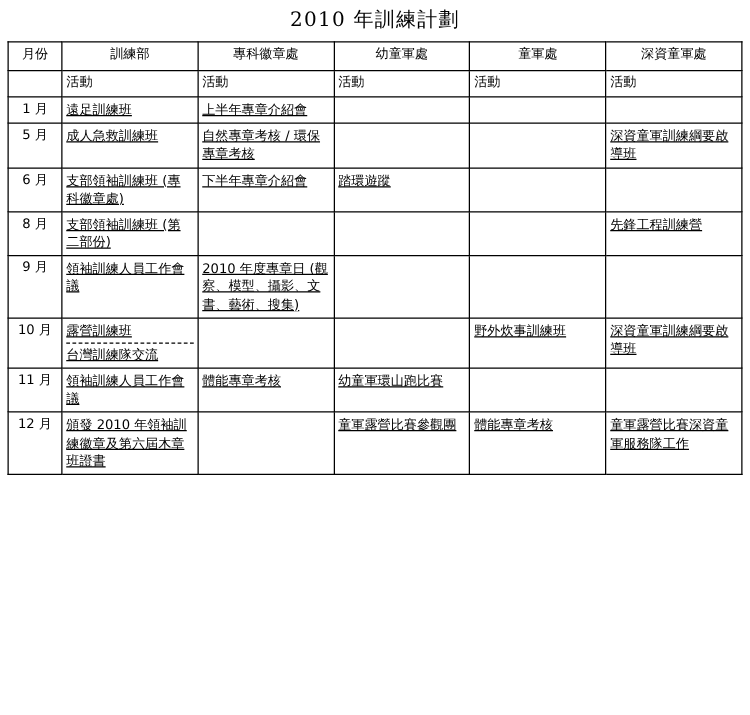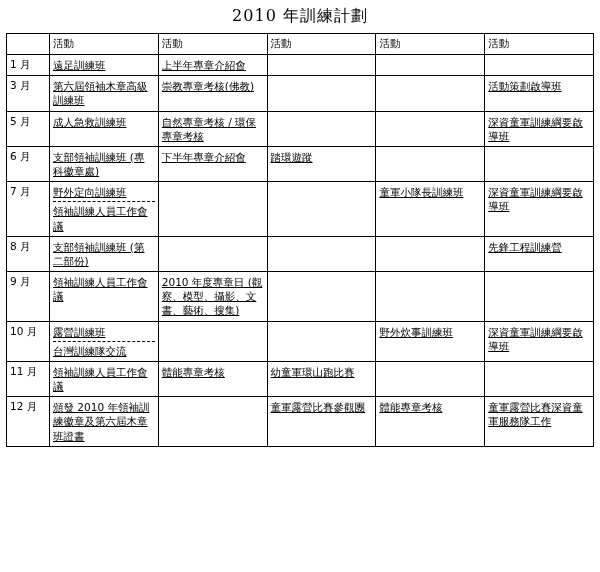--- a/index.html
+++ b/index.html
@@ -37,20 +37,21 @@
   }
   table.plan td {
     border: 1px solid #000000;
     font-size: 10.5px;
     line-height: 1.35;
     padding: 2px 3px;
     vertical-align: top;
     word-break: break-all;
   }
   td.month {
+    text-align: center;
     vertical-align: middle;
     width: 36px;
   }
   td.hdr {
     text-align: center;
     vertical-align: middle;
     font-size: 11px;
     height: 18px;
   }
   td.sub {
@@ -78,20 +79,28 @@
 </style>
 </head>
 <body>
 
 <div class="page">
   <div class="title">2010 年訓練計劃</div>
 
   <table class="plan">
     <tbody>
       <tr>
+        <td class="hdr month">月份</td>
+        <td class="hdr">訓練部</td>
+        <td class="hdr">專科徽章處</td>
+        <td class="hdr">幼童軍處</td>
+        <td class="hdr">童軍處</td>
+        <td class="hdr">深資童軍處</td>
+      </tr>
+      <tr>
         <td class="sub month"></td>
         <td class="sub">活動</td>
         <td class="sub">活動</td>
         <td class="sub">活動</td>
         <td class="sub">活動</td>
         <td class="sub">活動</td>
       </tr>
     <tr>
           <td class="month">1 月</td>
           <td class="cell">
@@ -108,44 +117,20 @@
             <div class="cellbox"></div>
           </td>
           <td class="cell">
             <div class="cellbox"></div>
           </td>
           <td class="cell">
             <div class="cellbox"></div>
           </td>
         </tr>
         <tr>
-          <td class="month">3 月</td>
-          <td class="cell">
-            <div class="cellbox">
-              <span class="item">第六屆領袖木章高級訓練班</span>
-            </div>
-          </td>
-          <td class="cell">
-            <div class="cellbox">
-              <span class="item">崇教專章考核(佛教)</span>
-            </div>
-          </td>
-          <td class="cell">
-            <div class="cellbox"></div>
-          </td>
-          <td class="cell">
-            <div class="cellbox"></div>
-          </td>
-          <td class="cell">
-            <div class="cellbox">
-              <span class="item">活動策劃啟導班</span>
-            </div>
-          </td>
-        </tr>
-        <tr>
           <td class="month">5 月</td>
           <td class="cell">
             <div class="cellbox">
               <span class="item">成人急救訓練班</span>
             </div>
           </td>
           <td class="cell">
             <div class="cellbox">
               <span class="item">自然專章考核 / 環保專章考核</span>
             </div>
@@ -177,45 +162,20 @@
           <td class="cell">
             <div class="cellbox">
               <span class="item">踏環遊蹤</span>
             </div>
           </td>
           <td class="cell">
             <div class="cellbox"></div>
           </td>
           <td class="cell">
             <div class="cellbox"></div>
-          </td>
-        </tr>
-        <tr>
-          <td class="month">7 月</td>
-          <td class="cell">
-            <div class="cellbox">
-              <span class="item">野外定向訓練班</span>
-              <span class="item dashed-top">領袖訓練人員工作會議</span>
-            </div>
-          </td>
-          <td class="cell">
-            <div class="cellbox"></div>
-          </td>
-          <td class="cell">
-            <div class="cellbox"></div>
-          </td>
-          <td class="cell">
-            <div class="cellbox">
-              <span class="item">童軍小隊長訓練班</span>
-            </div>
-          </td>
-          <td class="cell">
-            <div class="cellbox">
-              <span class="item">深資童軍訓練綱要啟導班</span>
-            </div>
           </td>
         </tr>
         <tr>
           <td class="month">8 月</td>
           <td class="cell">
             <div class="cellbox">
               <span class="item">支部領袖訓練班 (第二部份)</span>
             </div>
           </td>
           <td class="cell">

